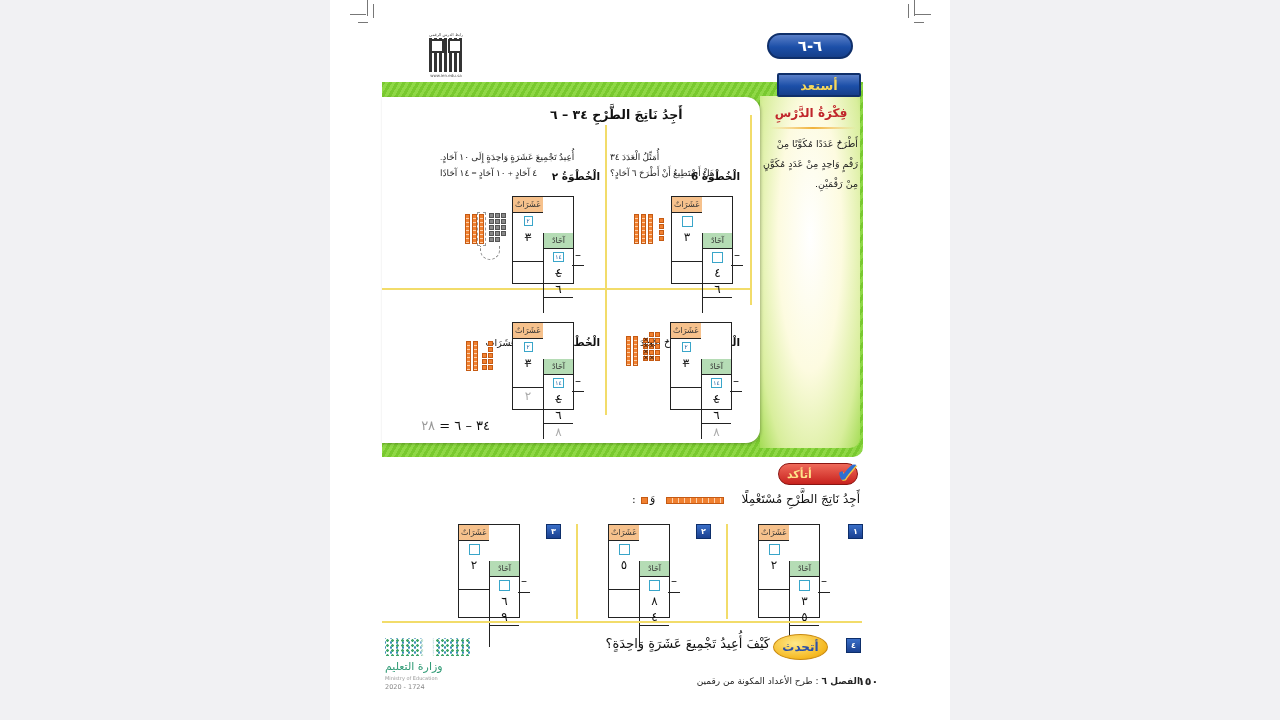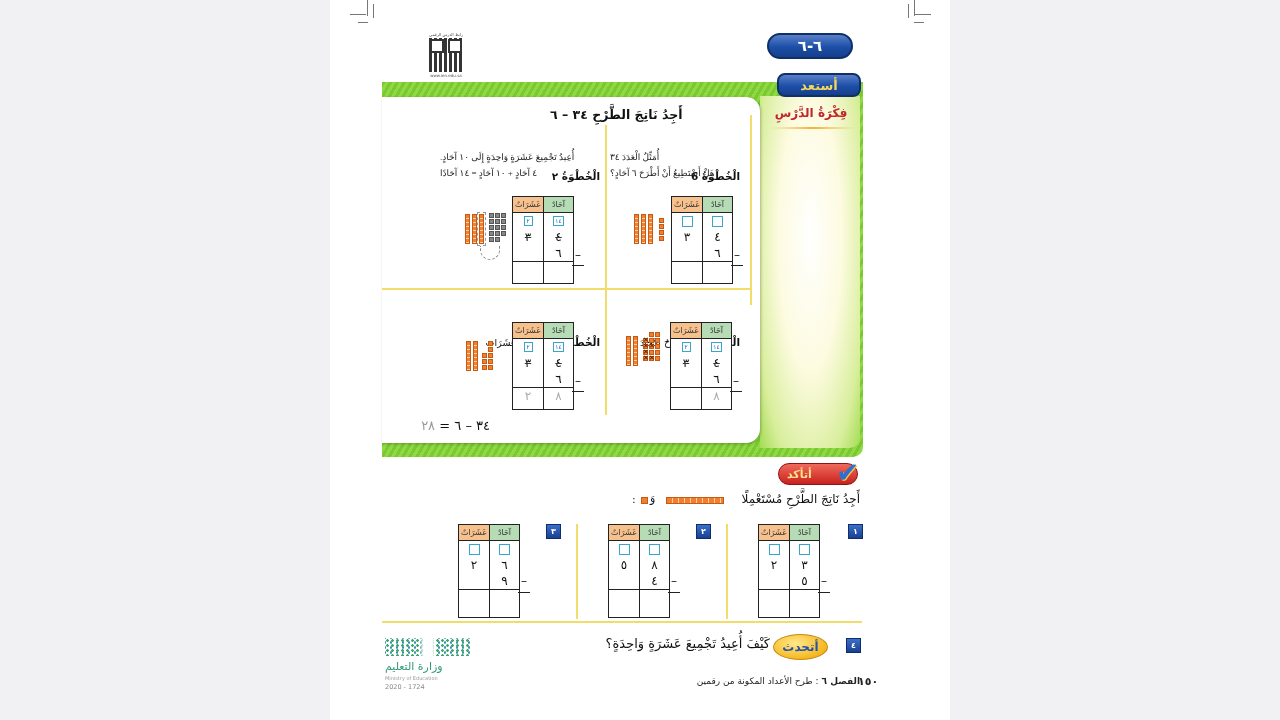--- a/index.html
+++ b/index.html
@@ -49,21 +49,21 @@
   .qr-url { font-size: 4px; color: #555; text-align: center; }
 
   
   .green-band {
     position: absolute; left: 52px; top: 82px; width: 481px; height: 375px;
     background: repeating-linear-gradient(120deg, #79c92f 0 3px, #8fd846 3px 6px);
     border-radius: 0 0 10px 0;
   }
   .prep-pill {
     position: absolute; left: 447px; top: 73px; width: 84px; height: 24px;
-    border-radius: 8px;
+    border-radius: 2px;
     background: linear-gradient(#5a7fc8, #1c4fa8 55%, #163f8a);
     border: 2px solid #0f2f6a;
     color: #f6d75a; font-weight: bold; font-size: 13px; letter-spacing: 2px;
     display: flex; align-items: center; justify-content: center;
   }
   .idea-panel {
     position: absolute; left: 430px; top: 96px; width: 100px; height: 352px;
     background: radial-gradient(ellipse at 50% 40%, #ffffff 0%, #fdfbe0 45%, #d8ee9c 80%, #a4dc55 100%);
     border-radius: 0 0 10px 0;
   }
@@ -107,21 +107,21 @@
 
   
   .pv-table {
     position: absolute; border: 1.5px solid #222; background: #fff;
     display: grid;
   }
   .pv-table .hdr { font-size: 8px; text-align: center; border-bottom: 1.5px solid #222; height: 16px; line-height: 15px; color: #333; }
   .pv-table .hdr.ones { background: #b5dcb5; border-left: 1.5px solid #222; }
   .pv-table .hdr.tens { background: #f6c18c; }
   .pv-table .col { position: relative; }
-  .pv-table .col.ones { border-left: 1.5px solid #222; }
+  .pv-table .col.ones { border-left: 1.5px solid #222; margin-top: 36px; }
   .pv-table .ans-row { border-top: 1.5px solid #222; }
   .pv-cell {
     text-align: center; font-size: 12px; color: #111; height: 16px; line-height: 16px;
   }
   .pv-cell.box::before {
     content: ""; display: inline-block; width: 9px; height: 9px; border: 1px solid #39a5c9; vertical-align: middle;
   }
   .pv-cell.regroup { font-size: 6px; color: #1a5fa0; }
   .pv-cell.regroup span { display: inline-block; border: 1px solid #39a5c9; padding: 0 1px; line-height: 8px; min-width: 9px; }
   .pv-cell.struck { text-decoration: line-through; text-decoration-color: #333; }
@@ -237,20 +237,21 @@
     <div class="qr-box"></div>
     <div class="qr-url">www.ien.edu.sa</div>
   </div>
   <div class="lesson-pill">٦-٦</div>
 
   <div class="green-band"></div>
   <div class="idea-panel"></div>
   <div class="prep-pill">أستعد</div>
   <div class="idea-title">فِكْرَةُ الدَّرْسِ</div>
   <div class="idea-title-underline"></div>
+  <div class="idea-text">أَطْرَحُ عَدَدًا مُكَوَّنًا مِنْ رَقْمٍ وَاحِدٍ مِنْ عَدَدٍ مُكَوَّنٍ مِنْ رَقْمَيْنِ.</div>
 
   <div class="white-card"></div>
   <div class="main-question">أَجِدُ نَاتِجَ الطَّرْحِ ٣٤ – ٦</div>
 
   <div class="divider-v" style="left:275px;top:125px;height:290px"></div>
   <div class="divider-h" style="left:52px;top:288px;width:370px"></div>
   <div class="divider-v" style="left:420px;top:115px;height:190px"></div>
 
   <div class="step-title" style="left:330px;top:134px;width:80px">الْخُطْوَةُ 6</div>
   <div class="step-text" style="left:280px;top:150px;width:130px">أُمَثِّلُ الْعَدَدَ ٣٤</div>

